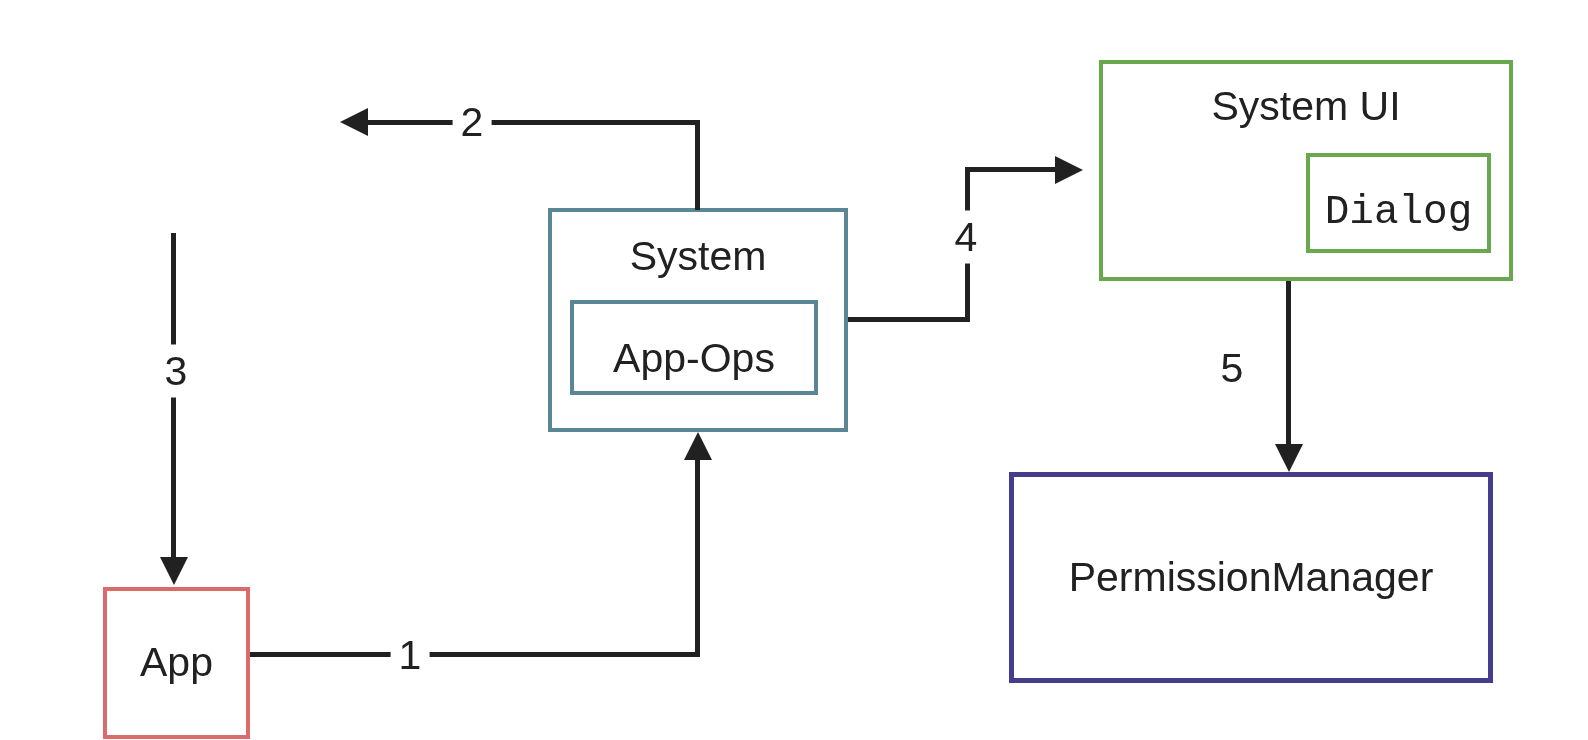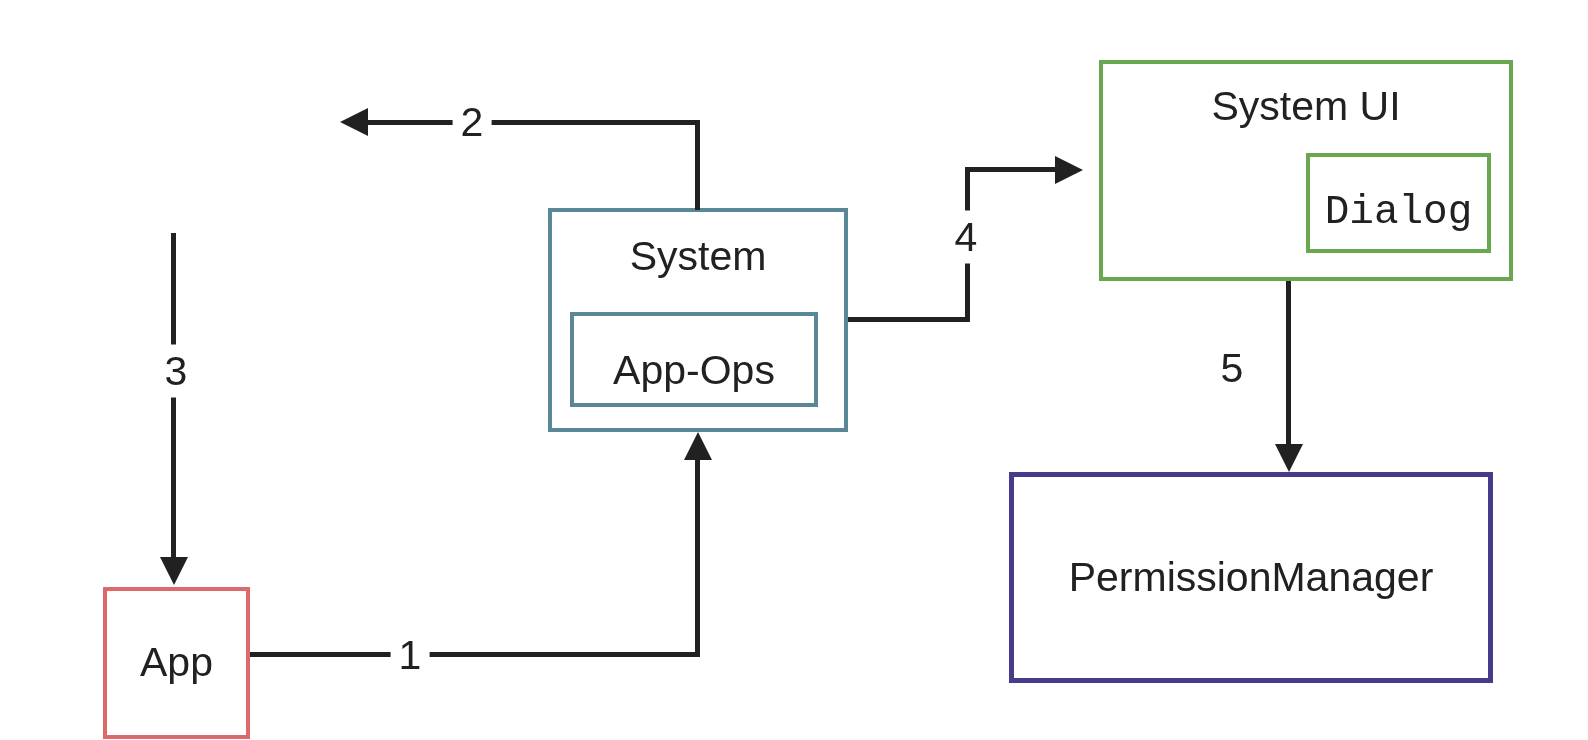--- a/index.html
+++ b/index.html
@@ -29,21 +29,21 @@
   .border-black  { border: 5px solid var(--line, #212121); }
   .border-teal   { border: 4px solid var(--teal, #5a8796); }
   .border-green  { border: 4px solid var(--green, #6aa84f); }
   .border-purple { border: 5px solid var(--purple, #463c8c); justify-content: center; }
   .border-red    { border: 4px solid var(--red, #dd6a6a); }
 
   
   #node-data-provider { left: 11px;   top: 12px;  width: 324px; height: 221px; }
   #node-system        { left: 548px;  top: 208px; width: 300px; height: 224px; }
   #node-system .label { margin-top: 22px; }
-  #node-app-ops       { left: 18px;   top: 100px; width: 248px; height: 95px; }
+  #node-app-ops       { left: 18px;   top: 88px; width: 248px; height: 95px; }
   #node-system-ui     { left: 1083px; top: 60px;  width: 414px; height: 221px; margin-left: 16px; }
   #node-system-ui .label { margin-top: 20px; }
   #node-dialog        { left: 203px;  top: 89px;  width: 185px; height: 100px; font-family: Liberation Mono, monospace; }
   #node-permission-manager { left: 1009px; top: 472px; width: 484px; height: 211px; }
   #node-app           { left: 103px;  top: 587px; width: 147px; height: 152px; }
 
   
   .seg { position: absolute; background: var(--line, #212121); }
   .arrowhead { position: absolute; width: 0; height: 0; }
   .edge-label {

